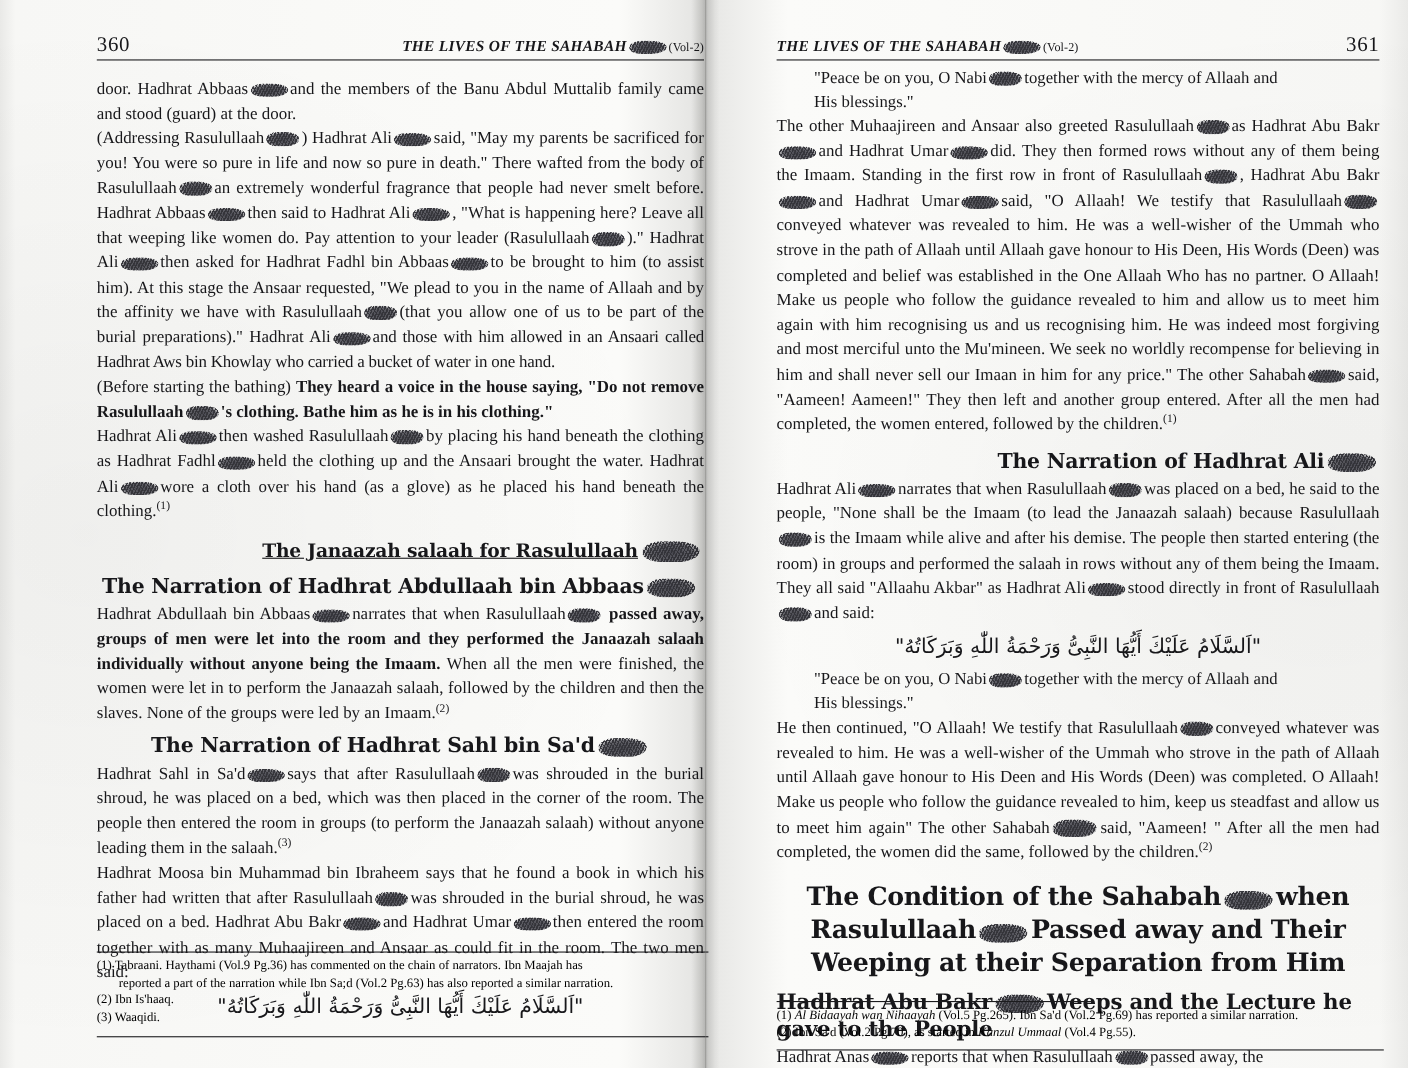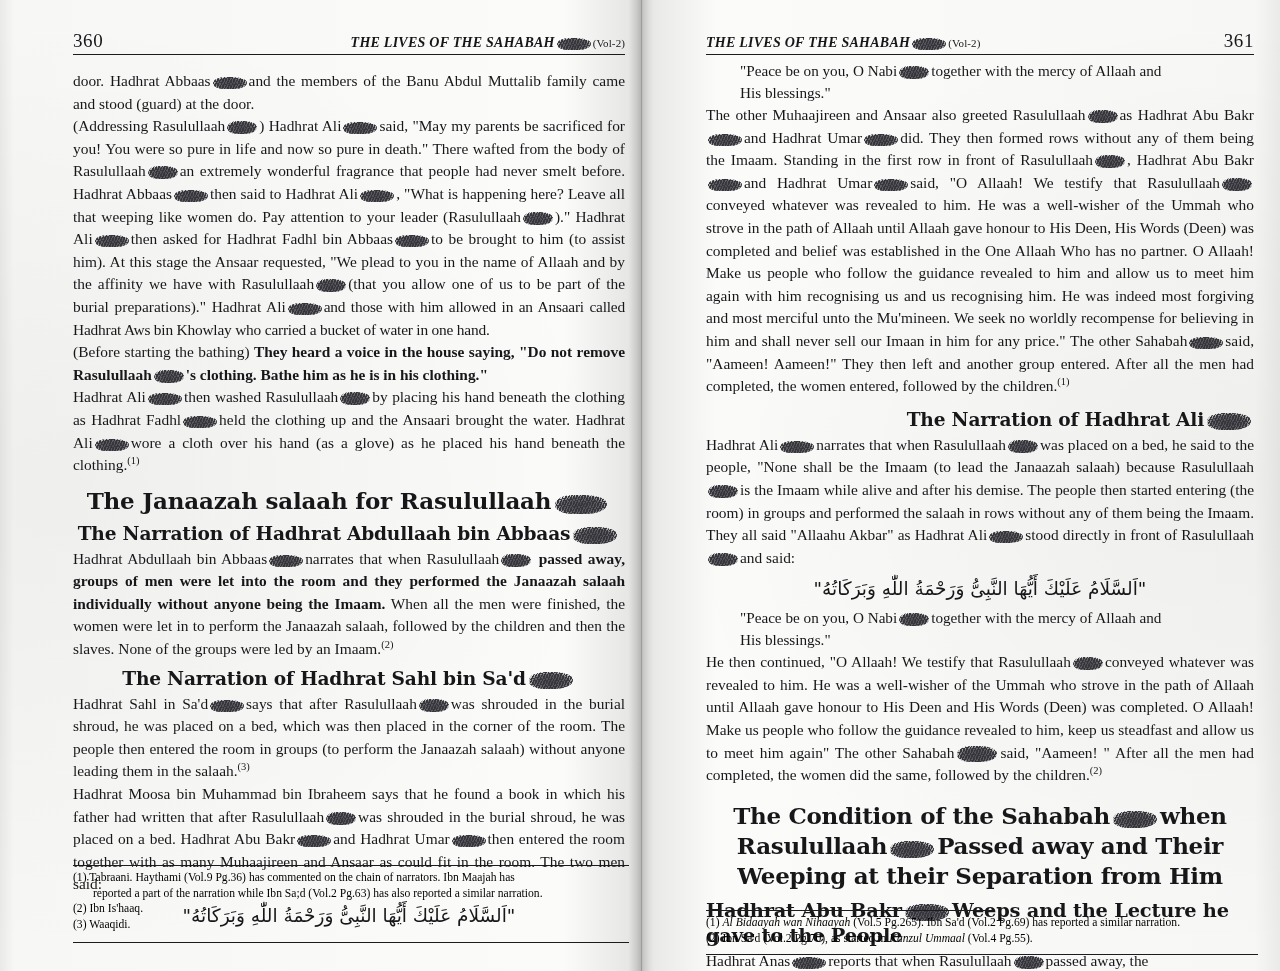--- a/index.html
+++ b/index.html
@@ -32,21 +32,21 @@
     background:linear-gradient(to right, rgba(0,0,0,0) 0%, rgba(0,0,0,.10) 38%, rgba(0,0,0,.16) 50%, rgba(0,0,0,.09) 62%, rgba(0,0,0,0) 100%);
     pointer-events:none;
   }
   .gutter-line{
     position:absolute;top:0;bottom:0;left:641px;width:1px;
     background:rgba(120,120,118,.45);
   }
 
   
   .page{position:absolute;top:0;bottom:0;}
-  .page-left{left:1px;width:640px;}
+  .page-left{left:16px;width:640px;}
   .page-right{left:640px;width:640px;}
 
   .page-body{
     position:absolute;
     color:#17171a;
   }
   .page-left .page-body{left:72px;top:30px;width:552px;}
   .page-right .page-body{left:66px;top:30px;width:548px;}
 
   
@@ -97,24 +97,25 @@
   }
   p.body.last{text-align:left;}
   .tight{letter-spacing:-.2px;}
   b.bold{font-weight:700;}
 
   
   h1.h-major{
     margin:9px 0 3px 0;
     font-family:"DejaVu Serif", serif;
     font-weight:700;
-    font-size:23px;
+    font-size:17px;
     line-height:30px;
-    text-align:center;
+    text-align:right;
     letter-spacing:-.2px;
+    text-decoration:underline;
   }
   h2.h-sub{
     margin:6px 0 2px 0;
     font-family:"DejaVu Serif", serif;
     font-weight:700;
     font-size:18.6px;
     line-height:24px;
     text-align:center;
     letter-spacing:-.2px;
   }

